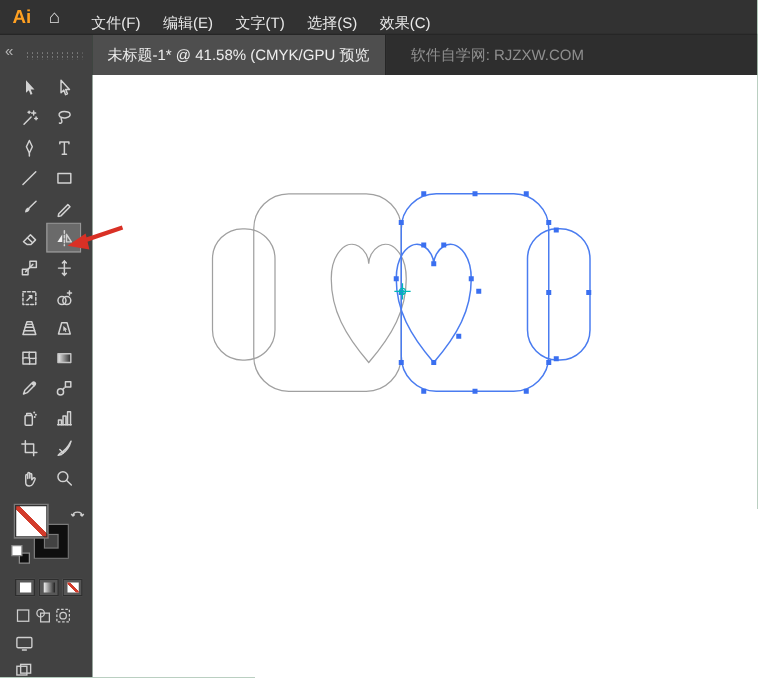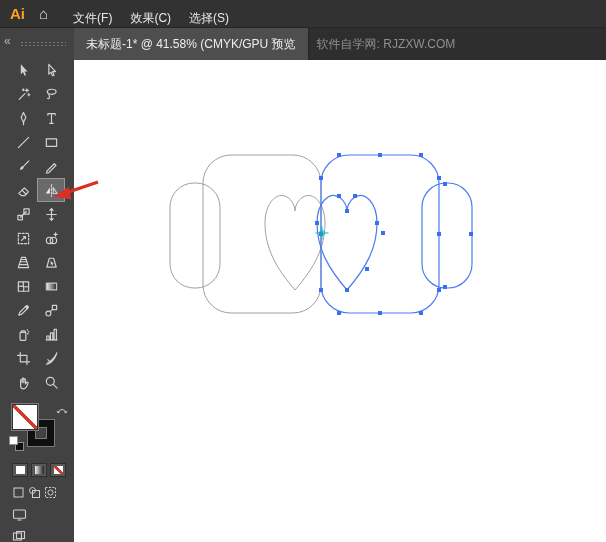--- a/index.html
+++ b/index.html
@@ -47,37 +47,39 @@
   .none-inner { background:#fff linear-gradient(45deg, transparent 40%, #d23b2b 40%, #d23b2b 60%, transparent 60%); }
   .mode-ic { width:13px; height:13px; }
   .mode-ic rect, .mode-ic circle, .mode-ic path { stroke:#cfcfcf; fill:none; stroke-width:1; }
   .small-ic { stroke:#cfcfcf; fill:none; stroke-width:1.1; }
 
   
   .main { flex:1; display:flex; flex-direction:column; background:#2e2e2e; }
   .tabbar { height:32px; background:#2e2e2e; display:flex; align-items:stretch; }
   .tab { background:#4e4e4e; color:#ededed; font-size:12px; display:flex; align-items:center;
          padding:0 12px; max-width:248px; white-space:nowrap; overflow:hidden; border-right:1px solid #262626; }
-  .watermark { color:#8f8f8f; font-size:12px; align-self:center; margin-left:8px; white-space:nowrap; }
+  .watermark { color:#8f8f8f; font-size:12px; align-self:center; margin-left:20px; white-space:nowrap; }
   .canvas { flex:1; background:#ffffff; position:relative; overflow:hidden; }
   .art { display:block; }
 
   .annotation { position:absolute; left:0; top:0; width:606px; height:542px; pointer-events:none; z-index:60; }
 </style>
 </head>
 <body>
 
 <div class="app">
 
   <div class="menubar">
     <span class="logo">Ai</span>
     <span class="home-icon">⌂</span>
     <span class="menu-item">文件(F)</span>
+    <span class="menu-item">编辑(E)</span>
+    <span class="menu-item">文字(T)</span>
+    <span class="menu-item">选择(S)</span>
     <span class="menu-item">效果(C)</span>
-    <span class="menu-item">选择(S)</span>
   </div>
 
   <div class="content">
 
     <div class="left-col">
       <div class="panel-header">
         <span class="collapse">«</span>
         <div class="grip"></div>
       </div>
 

